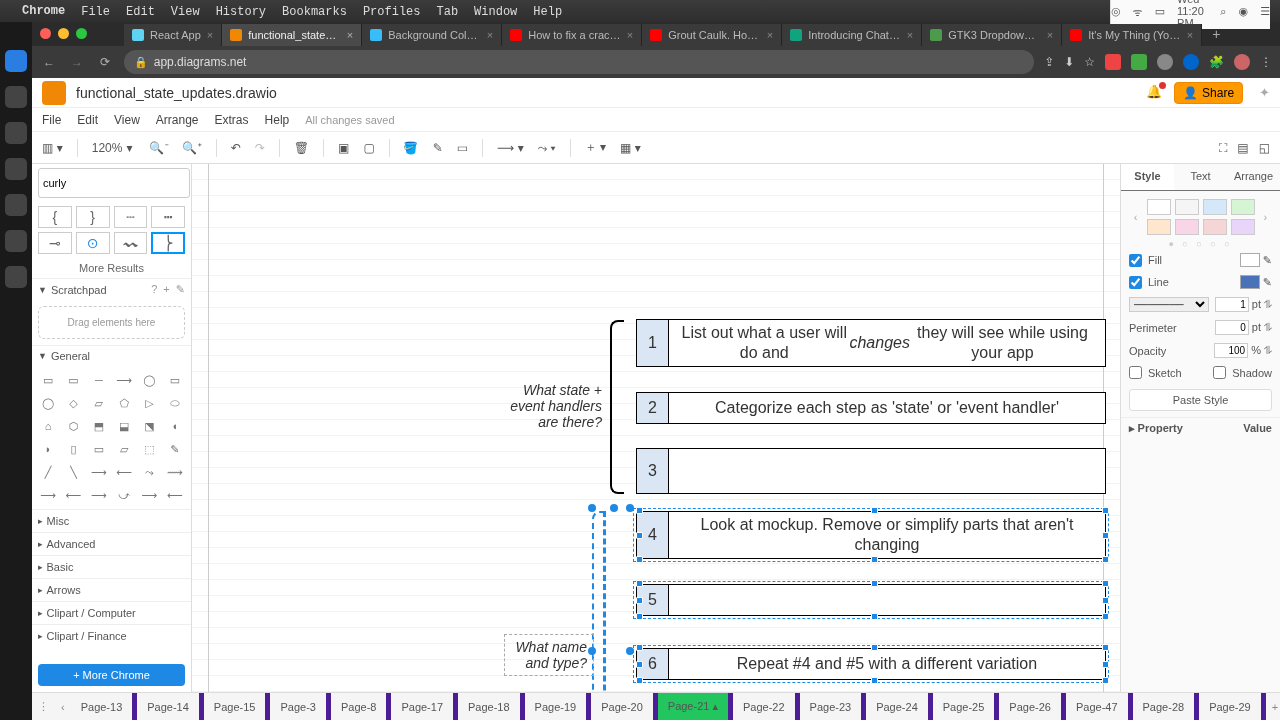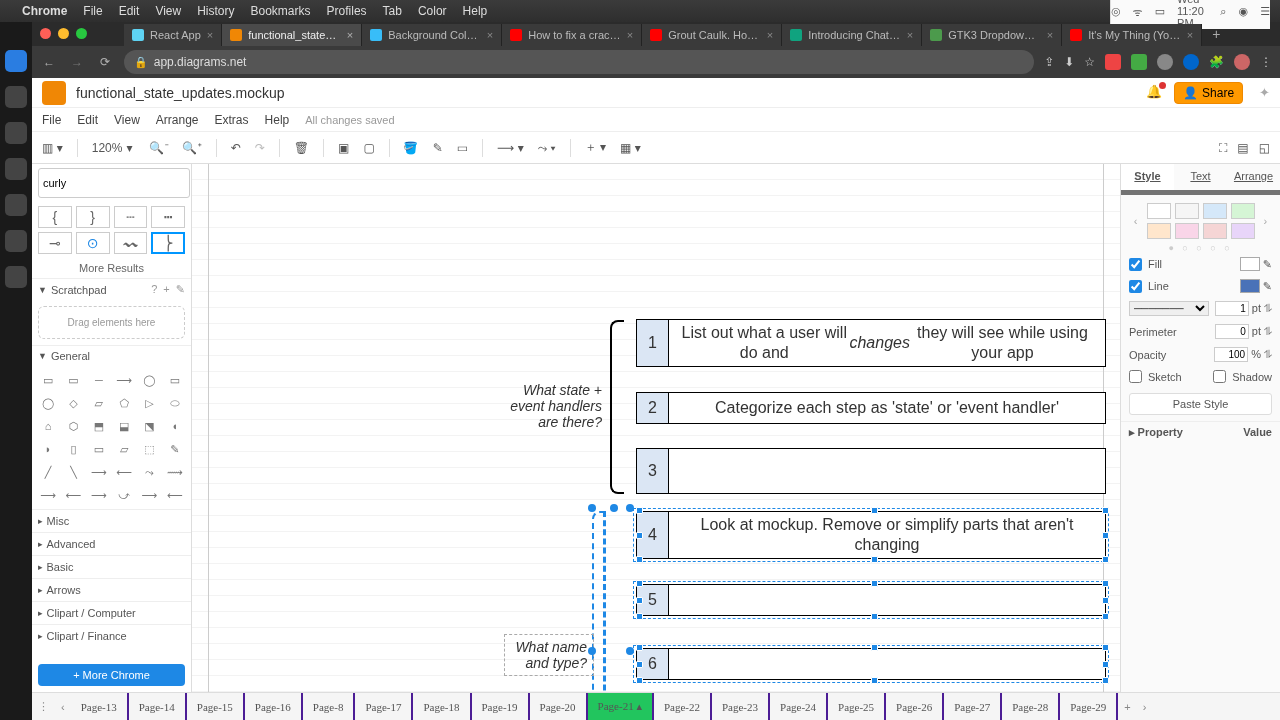--- a/index.html
+++ b/index.html
@@ -1,21 +1,21 @@
 <!DOCTYPE html>
 <html><head>
 <meta charset="utf-8">
 <style>
 * { margin: 0; padding: 0; box-sizing: border-box; font-family: -apple-system, BlinkMacSystemFont, "Segoe UI", Helvetica, Arial, sans-serif; }
 body { background: #000; width: 1280px; height: 720px; overflow: hidden; font-size: 13px; color: #333; }
 
 
 .menubar { height: 22px; background: linear-gradient(#3b3b3b,#2e2e2e); color: #ddd; display: flex; align-items: center; padding: 0 10px; font-size: 12px; }
 .menubar .apple { margin-right: 12px; }
-.menubar .menu-item { margin-right: 16px; cursor: default; }
+.menubar .menu-item { margin-right: 16px; cursor: default; font-family: Liberation Mono, monospace; }
 .menubar .right { margin-left: auto; display: flex; gap: 12px; align-items: center; }
 
 
 .browser-tabs { height: 24px; background: #2b2b2b; display: flex; align-items: flex-end; padding-left: 60px; }
 .traffic { position: absolute; top: 28px; left: 40px; display: flex; gap: 7px; }
 .traffic span { width: 11px; height: 11px; border-radius: 50%; display: block; }
 .tab { height: 22px; background: #3a3a3a; color: #bbb; font-size: 11px; padding: 0 8px; display: flex; align-items: center; gap: 6px; border-right: 1px solid #222; min-width: 0; max-width: 140px; overflow: hidden; white-space: nowrap; }
 .tab.active { background: #4a4a4a; color: #eee; }
 .tab .fav { width: 12px; height: 12px; flex: none; border-radius: 2px; }
 .tab .tclose { margin-left: auto; flex: none; opacity: .6; }
@@ -86,49 +86,49 @@
 .side-label { position: absolute; font-style: italic; font-size: 14px; text-align: right; color: #333; }
 .side-box { border: 1px dashed #aaa; padding: 4px 6px; }
 
 .brace { position: absolute; border-left: 2px solid #000; border-top: 2px solid #000; border-bottom: 2px solid #000; border-radius: 8px 0 0 8px; }
 
 .sel-handle { position: absolute; width: 7px; height: 7px; background: #1e88e5; border: 1px solid #fff; border-radius: 1px; }
 .sel-dot { position: absolute; width: 8px; height: 8px; background: #1e88e5; border-radius: 50%; }
 
 
 .right { width: 160px; border-left: 1px solid #ddd; font-size: 11px; color: #555; background: #fafafa; }
-.rtabs { display: flex; border-bottom: 5px solid #737373; text-decoration: underline; }
+.rtabs { display: flex; border-bottom: 1px solid #737373; }
 .rtab { flex: 1; text-align: center; padding: 6px 0; font-size: 11px; }
 .rtab.active { background: #fff; border-bottom: 2px solid #fff; font-weight: 600; }
 .swatch-row { display: flex; gap: 4px; padding: 8px; align-items: center; justify-content: center; flex-wrap: wrap; }
 .swatch { width: 24px; height: 16px; border: 1px solid #ccc; }
 .rnav { color: #aaa; padding: 0 4px; }
 .dots { text-align: center; color: #ccc; letter-spacing: 3px; font-size: 9px; margin-top: -4px; }
 .prop { display: flex; align-items: center; padding: 4px 8px; gap: 6px; }
 .prop input[type=checkbox] { accent-color: #1e88e5; }
 .prop .pval { margin-left: auto; display: flex; align-items: center; gap: 3px; }
 .chip { width: 20px; height: 14px; border: 1px solid #aaa; }
 .num-input { width: 34px; text-align: right; border: 1px solid #ccc; font-size: 10px; padding: 1px 2px; }
 .paste-style { margin: 6px 8px; border: 1px solid #ddd; background: #fff; text-align: center; padding: 4px; border-radius: 3px; font-size: 11px; }
 .prop-hdr { display: flex; padding: 4px 8px; border-top: 1px solid #eee; font-weight: 600; }
 .prop-hdr span:last-child { margin-left: auto; }
 
 
 .pagetabs { height: 28px; border-top: 1px solid #ddd; display: flex; align-items: center; font-size: 11px; color: #555; overflow: hidden; background: #f5f5f5; }
-.pagetabs .ptab { padding: 0 10px; height: 100%; display: flex; align-items: center; border-right: 2px solid #4c1d95; white-space: nowrap; font-family: Liberation Serif, serif; }
+.pagetabs .ptab { padding: 0 10px; height: 100%; display: flex; align-items: center; border-right: 5px solid #4c1d95; white-space: nowrap; }
 .pagetabs .ptab.active { background: #22c55e; }
 .pagetabs .pnav { padding: 0 6px; color: #888; }
 </style>
 </head>
 <body>
 
 <div class="menubar">
   <span class="apple"></span>
   <span id="mb-app" class="menu-item" style="font-weight:600">Chrome</span>
-  <span id="mb-items"><span class="menu-item">File</span><span class="menu-item">Edit</span><span class="menu-item">View</span><span class="menu-item">History</span><span class="menu-item">Bookmarks</span><span class="menu-item">Profiles</span><span class="menu-item">Tab</span><span class="menu-item">Color</span><span class="menu-item">Help</span></span>
+  <span id="mb-items"><span class="menu-item">File</span><span class="menu-item">Edit</span><span class="menu-item">View</span><span class="menu-item">History</span><span class="menu-item">Bookmarks</span><span class="menu-item">Profiles</span><span class="menu-item">Tab</span><span class="menu-item">Window</span><span class="menu-item">Help</span></span>
   <span class="right">
     <span>◎</span>
     <span>ᯤ</span>
     <span>▭</span>
     <span>Wed 11:20 PM</span>
     <span>⌕</span>
     <span>◉</span>
     <span>☰</span>
   </span>
 </div>
@@ -210,21 +210,21 @@
     <div class="ext" style="background:#06c;border-radius:50%"></div>
     <span>🧩</span>
     <div class="ext" style="background:#c66;border-radius:50%"></div>
     <span>⋮</span>
   </div>
 </div>
 
 <div class="app">
   <div class="app-header">
     <div class="app-logo"></div>
-    <span class="app-title">functional_state_updates.mockup</span>
+    <span class="app-title">functional_state_updates.drawio</span>
     <div class="notif">🔔<span class="dot"></span></div>
     <div class="share-btn">
       <span>👤</span>
       <span>Share</span>
     </div>
     <span style="color:#aaa;margin-left:6px">✦</span>
   </div>
 
   <div class="app-menu" id="appmenu">
       <span>File</span>
@@ -400,20 +400,21 @@
           <div class="sel-handle" style="left: 444px; top: 416px;"></div>
           <div class="sel-handle" style="left: 679px; top: 416px;"></div>
           <div class="sel-handle" style="left: 910px; top: 416px;"></div>
           <div class="sel-handle" style="left: 444px; top: 449px;"></div>
           <div class="sel-handle" style="left: 679px; top: 449px;"></div>
           <div class="sel-handle" style="left: 910px; top: 449px;"></div>
           <div class="sel-handle" style="left: 444px; top: 433px;"></div>
           <div class="sel-handle" style="left: 910px; top: 433px;"></div>
           <div class="step-row sel" style="left: 444px; top: 484px; width: 470px; height: 32px;">
             <div class="num">6</div>
+            <div class="txt">Repeat #4 and #5 with a different variation</div>
           </div>
           <div class="sel-handle" style="left: 444px; top: 480px;"></div>
           <div class="sel-handle" style="left: 679px; top: 480px;"></div>
           <div class="sel-handle" style="left: 910px; top: 480px;"></div>
           <div class="sel-handle" style="left: 444px; top: 513px;"></div>
           <div class="sel-handle" style="left: 679px; top: 513px;"></div>
           <div class="sel-handle" style="left: 910px; top: 513px;"></div>
           <div class="sel-handle" style="left: 444px; top: 497px;"></div>
           <div class="sel-handle" style="left: 910px; top: 497px;"></div>
         </div>
@@ -490,31 +491,31 @@
       </div>
     </div>
   </div>
 
   <div class="pagetabs" id="ptabs">
       <span class="pnav">⋮</span>
       <span class="pnav">‹</span>
       <div class="ptab">Page-13</div>
       <div class="ptab">Page-14</div>
       <div class="ptab">Page-15</div>
-      <div class="ptab">Page-16</div>
+      <div class="ptab">Page-3</div>
       <div class="ptab">Page-8</div>
       <div class="ptab">Page-17</div>
       <div class="ptab">Page-18</div>
       <div class="ptab">Page-19</div>
       <div class="ptab">Page-20</div>
       <div class="ptab active">Page-21 ▴</div>
       <div class="ptab">Page-22</div>
       <div class="ptab">Page-23</div>
       <div class="ptab">Page-24</div>
       <div class="ptab">Page-25</div>
       <div class="ptab">Page-26</div>
-      <div class="ptab">Page-27</div>
+      <div class="ptab">Page-47</div>
       <div class="ptab">Page-28</div>
       <div class="ptab">Page-29</div>
       <span class="pnav">+</span>
       <span class="pnav">›</span>
     </div>
 </div>
 
 </body></html>

